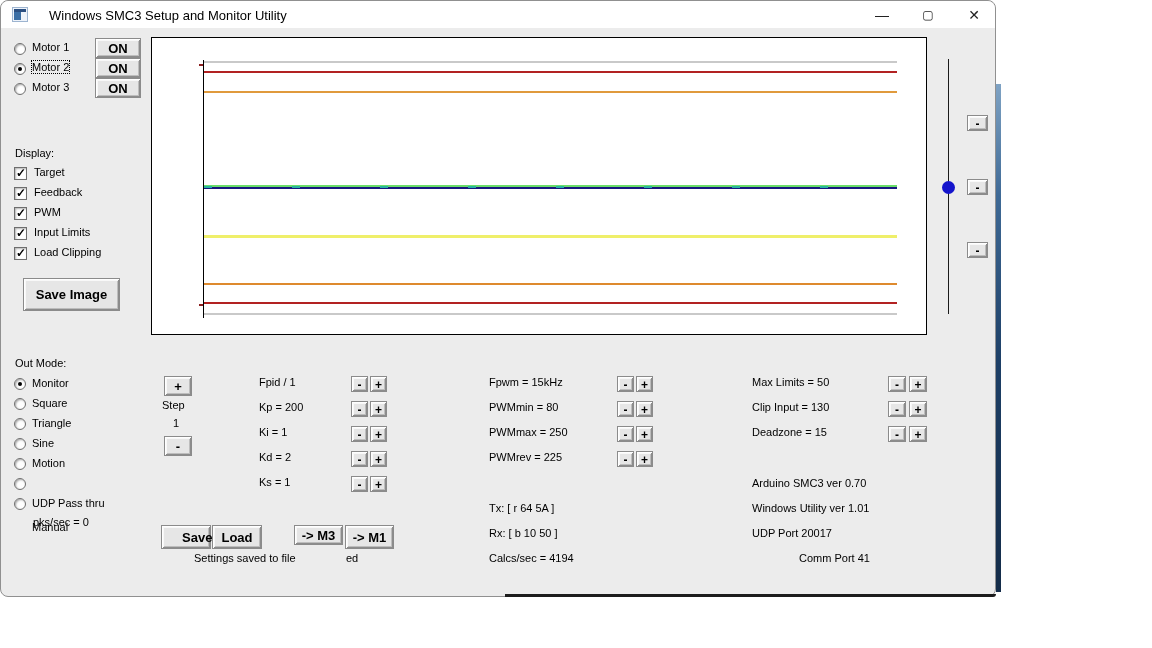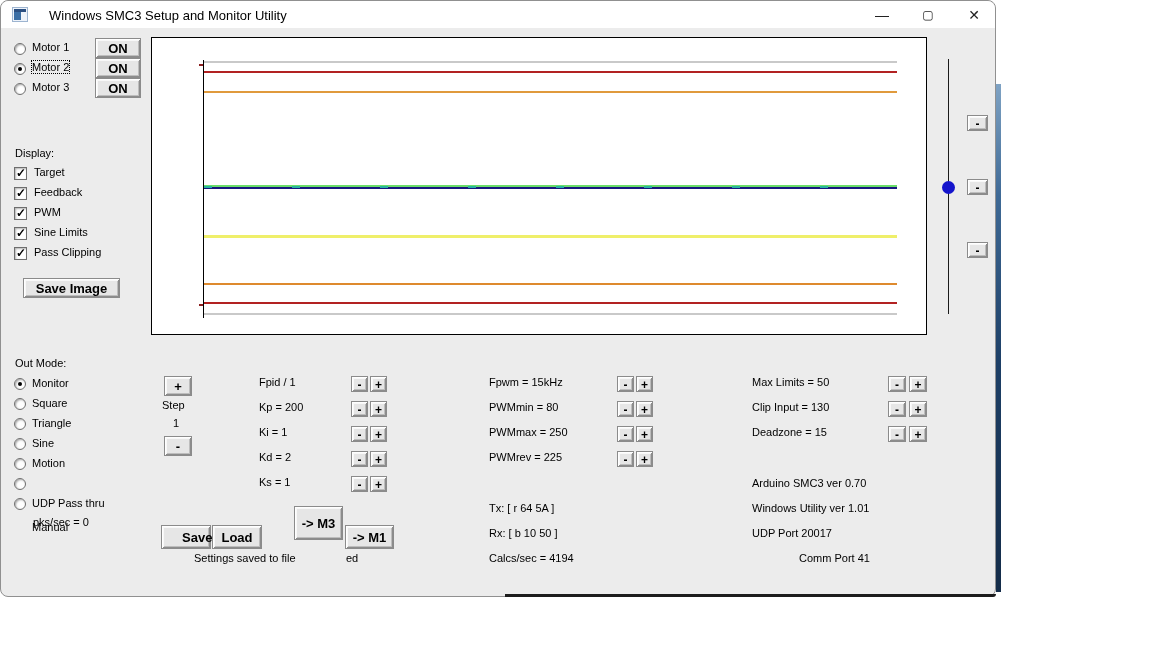--- a/index.html
+++ b/index.html
@@ -90,24 +90,24 @@
     <button class="b3d" style="left:94px;top:77px;width:46px;height:20px;">ON</button>
 
     <span class="lbl abs" style="left:14px;top:146px;">Display:</span>
     <span class="checkbox checked" style="left:13px;top:166px;"></span>
     <span class="lbl abs" style="left:33px;top:165px;">Target</span>
     <span class="checkbox checked" style="left:13px;top:186px;"></span>
     <span class="lbl abs" style="left:33px;top:185px;">Feedback</span>
     <span class="checkbox checked" style="left:13px;top:206px;"></span>
     <span class="lbl abs" style="left:33px;top:205px;">PWM</span>
     <span class="checkbox checked" style="left:13px;top:226px;"></span>
-    <span class="lbl abs" style="left:33px;top:225px;">Sine Limits</span>
+    <span class="lbl abs" style="left:33px;top:225px;">Input Limits</span>
     <span class="checkbox checked" style="left:13px;top:246px;"></span>
-    <span class="lbl abs" style="left:33px;top:245px;">Pass Clipping</span>
-    <button class="b3d" style="left:22px;top:277px;width:97px;height:20px;">Save Image</button>
+    <span class="lbl abs" style="left:33px;top:245px;">Load Clipping</span>
+    <button class="b3d" style="left:22px;top:277px;width:97px;height:33px;">Save Image</button>
 
     <div class="scope">
       <div class="scope-axis"></div>
       <div class="scope-tick" style="left:47px;top:26px;"></div>
       <div class="scope-tick" style="left:47px;top:266px;"></div>
     <div class="scope-line" style="top: 23px; height: 2px; background: rgb(201, 201, 201);"></div>
         <div class="scope-line" style="top: 33px; height: 2px; background: rgb(178, 34, 34);"></div>
         <div class="scope-line" style="top: 53px; height: 2px; background: rgb(224, 154, 60);"></div>
         <div class="scope-line" style="top: 147px; height: 2px; background: rgb(106, 222, 106);"></div>
         <div class="scope-line" style="top: 149px; height: 2px; background: rgb(23, 23, 127);"></div>
@@ -213,21 +213,21 @@
     <span class="lbl abs" style="left:488px;top:526px;">Rx: [ b 10 50 ]</span>
     <span class="lbl abs" style="left:488px;top:551px;">Calcs/sec = 4194</span>
 
     <span class="lbl abs" style="left:751px;top:476px;">Arduino SMC3 ver 0.70</span>
     <span class="lbl abs" style="left:751px;top:501px;">Windows Utility ver 1.01</span>
     <span class="lbl abs" style="left:751px;top:526px;">UDP Port 20017</span>
     <span class="lbl abs" style="left:751px;top:551px;margin-left:47px;">Comm Port 41</span>
 
     <button class="b3d" style="left:160px;top:524px;width:50px;height:24px;padding-left:20px;">Save</button>
     <button class="b3d" style="left:211px;top:524px;width:50px;height:24px;">Load</button>
-    <button class="b3d" style="left:293px;top:505px;width:49px;height:34px;">-&gt; M3</button>
+    <button class="b3d" style="left:293px;top:524px;width:49px;height:20px;">-&gt; M3</button>
     <button class="b3d" style="left:344px;top:524px;width:49px;height:24px;">-&gt; M1</button>
     <span class="lbl abs" style="left:193px;top:551px;">Settings saved to file</span>
     <span class="lbl abs" style="left:345px;top:551px;">ed</span>
 
   </div>
 
   <div class="bottom-shadow"></div>
 </div>
 
 </body></html>

